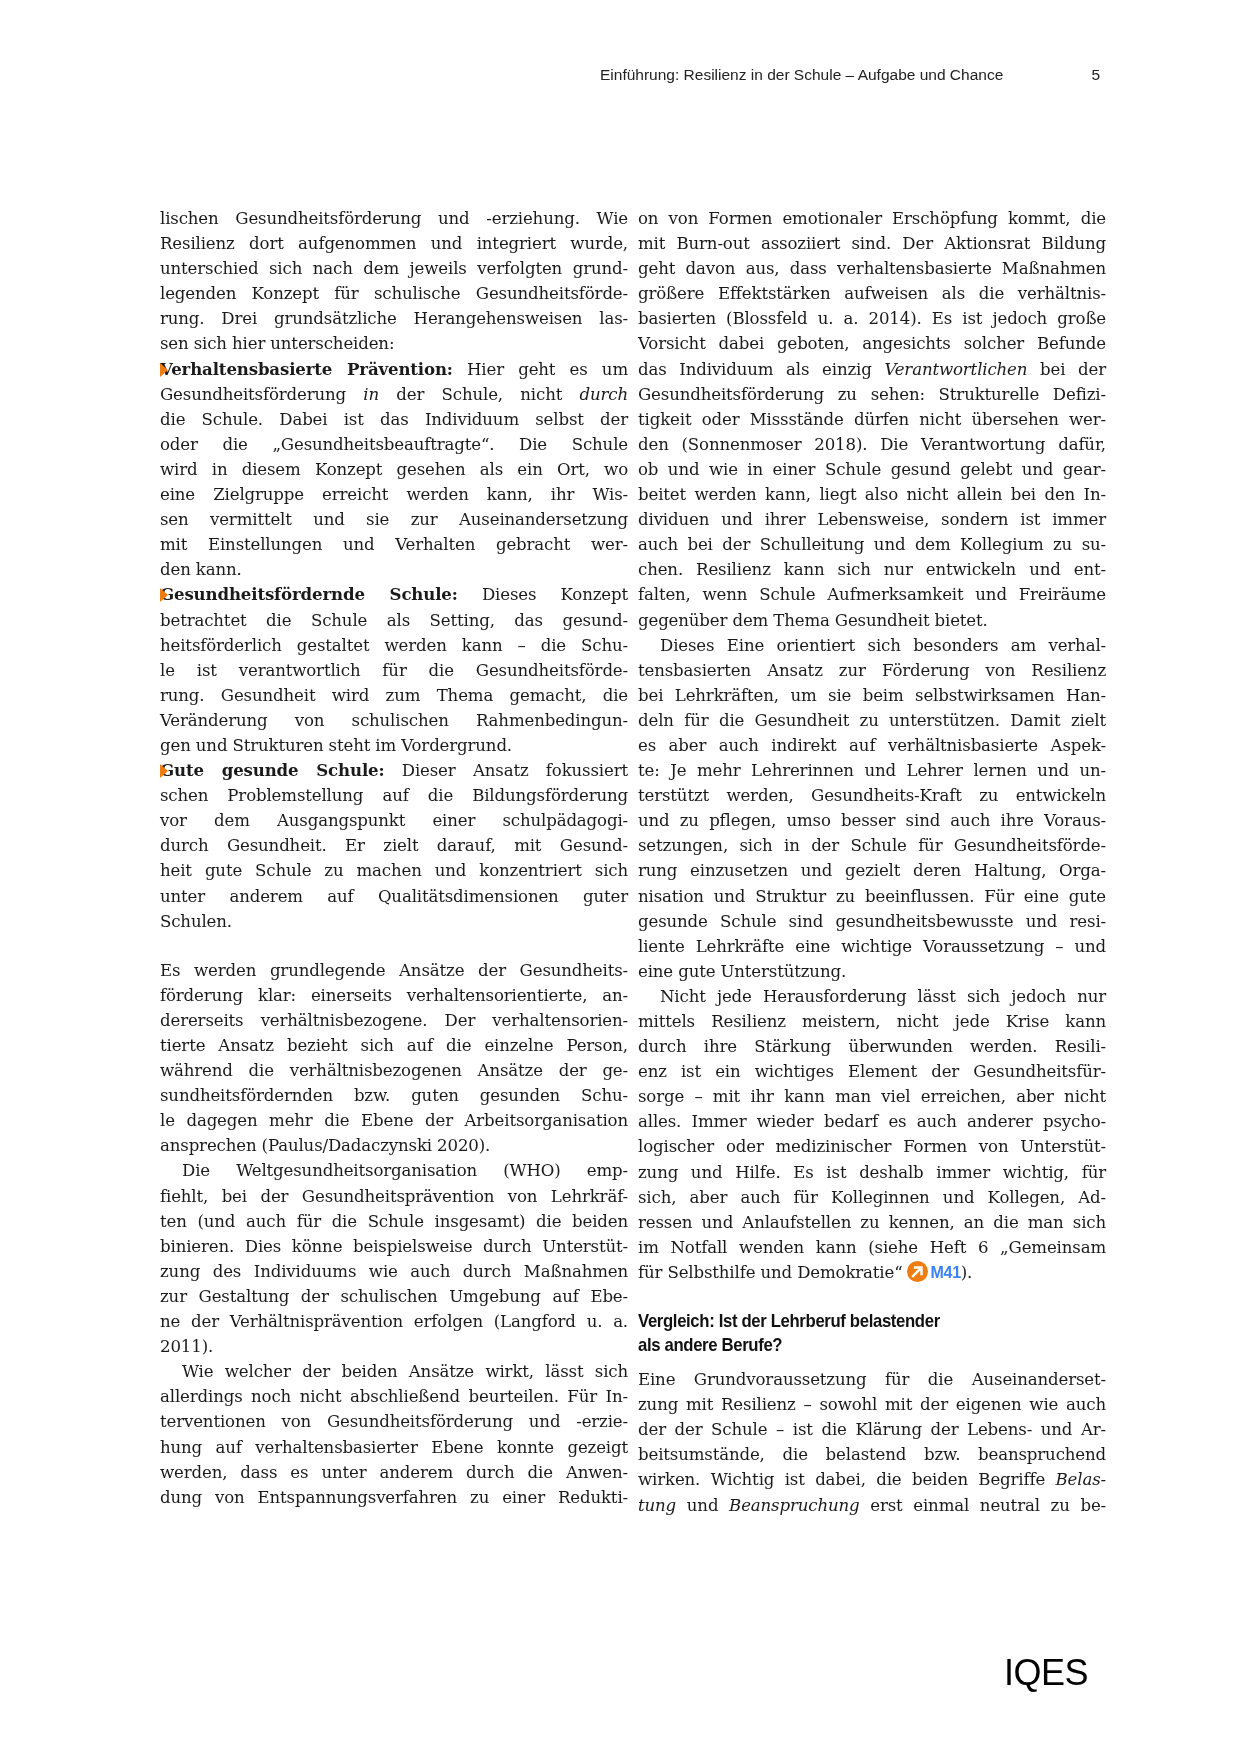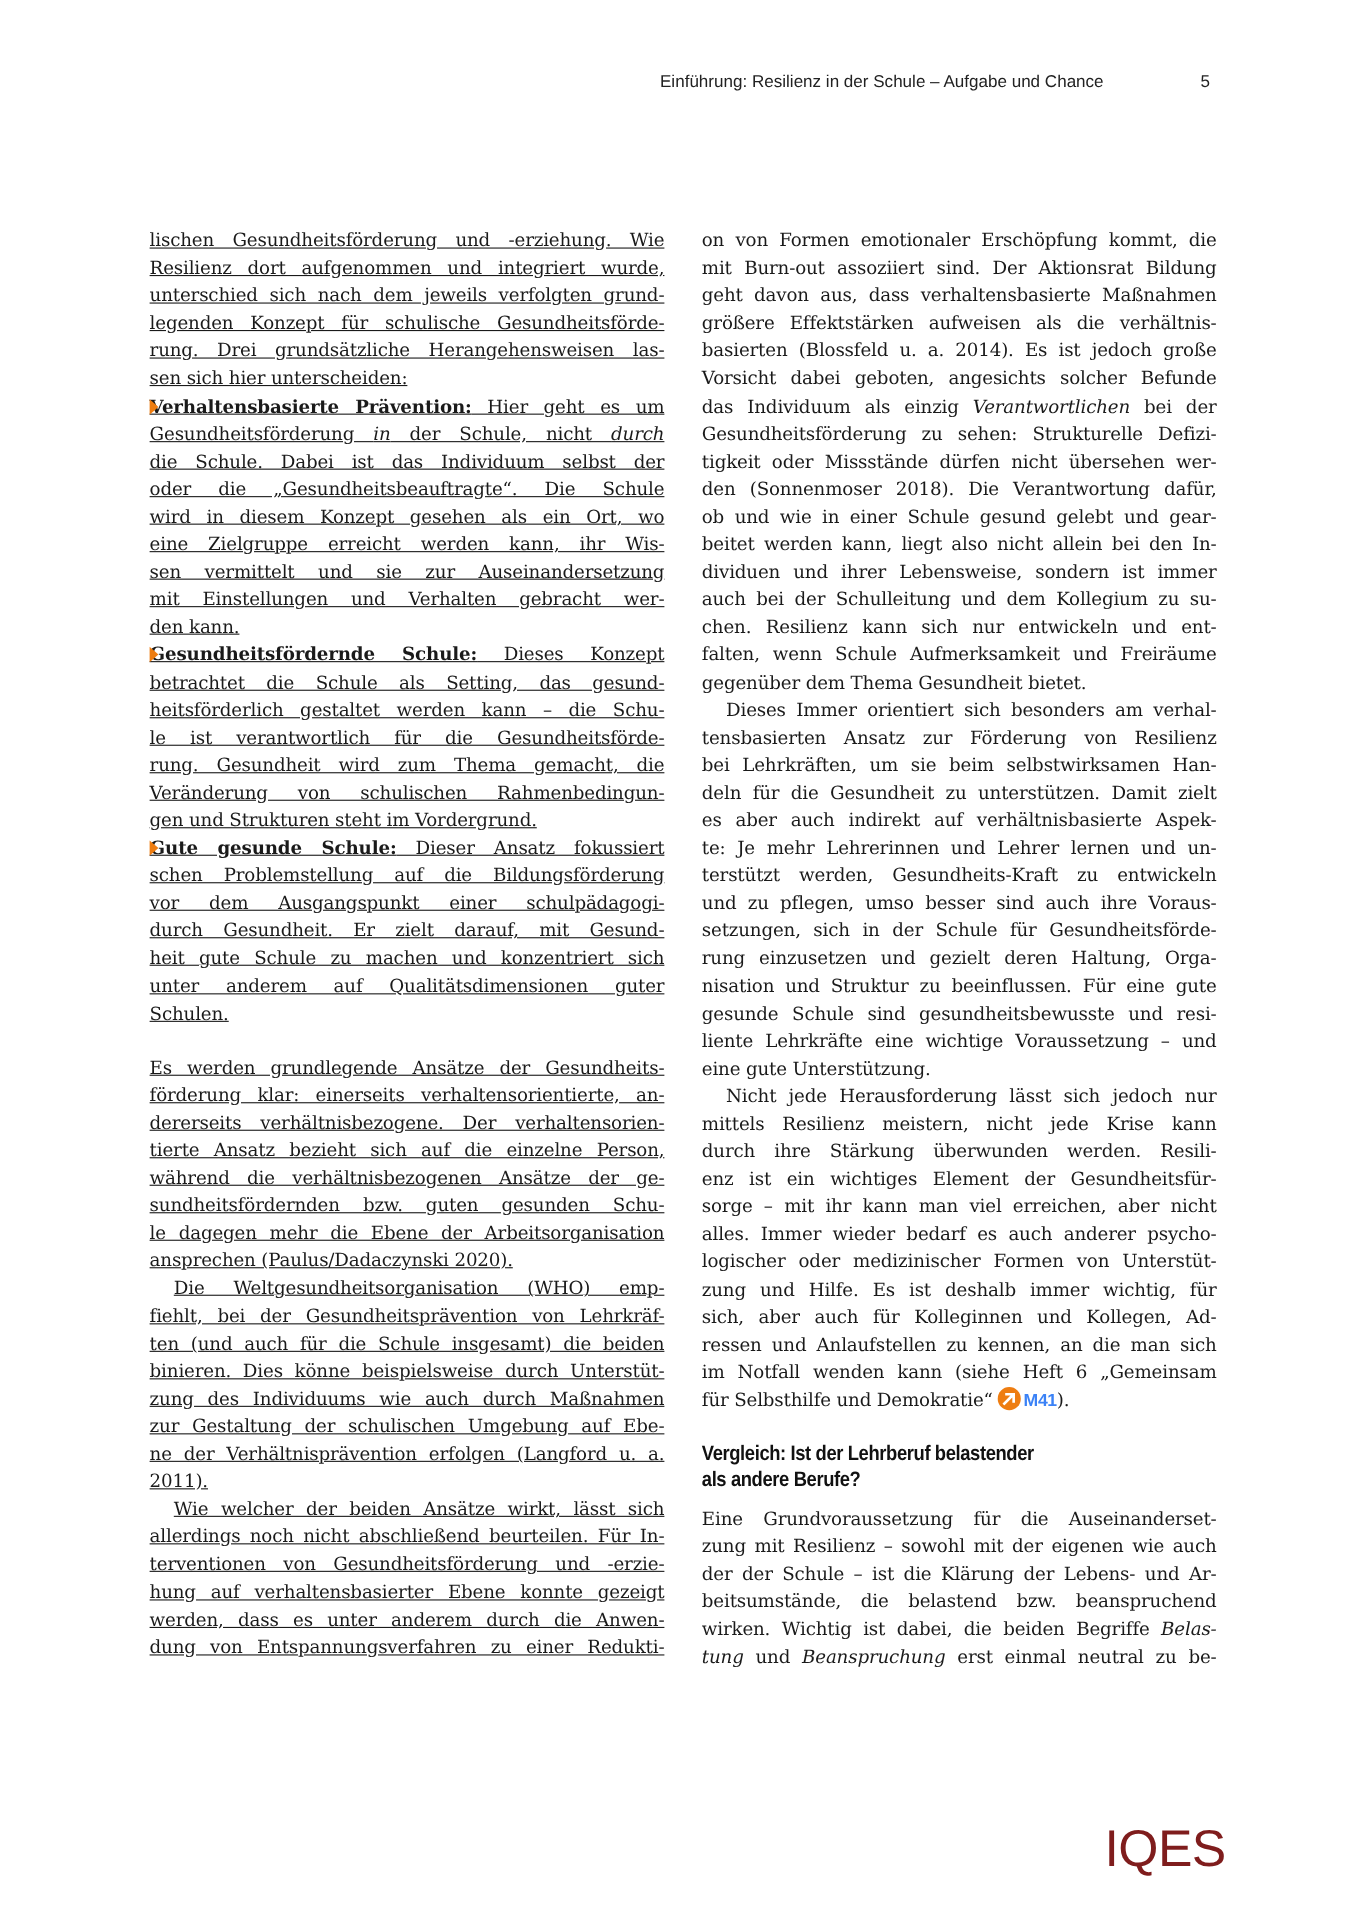--- a/index.html
+++ b/index.html
@@ -11,21 +11,21 @@
     font-family: "Liberation Sans", sans-serif; font-size: 15.5px; color: #222;
   }
   .running-header .title { position: absolute; left: 0; top: 0; white-space: nowrap; }
   .running-header .pagenum { position: absolute; right: 0; top: 0; }
 
   .col {
     position: absolute; top: 206px; width: 468px;
     font-family: "DejaVu Serif", serif; font-size: 16.6px; line-height: 25.1px;
     color: #1a1a1a; letter-spacing: -0.15px;
   }
-  .col-left { left: 136px; text-decoration: underline; }
+  .col-left { left: 160px; }
   .col-right { left: 638px; }
 
   .line { display: block; white-space: nowrap; text-align: justify; text-align-last: justify; }
   .line.last { text-align-last: left; }
   .indent { padding-left: 22px; }
   .bullet-text { }
 
   .bullet-row { position: relative; }
   .bullet-icon {
     position: absolute; left: 0; top: 6px; width: 0; height: 0;
@@ -48,21 +48,21 @@
     background: #ee7d11; vertical-align: -4px; margin-left: 4px;
   }
   .ref-badge svg { position: absolute; left: 4px; top: 4px; }
   .ref-label {
     font-family: "Liberation Sans", sans-serif; font-weight: bold; color: #3b82f6; font-size: 16px;
     margin-left: 3px; letter-spacing: -0.3px;
   }
 
   .logo {
     position: absolute; left: 1004px; top: 1652px;
-    font-family: "Liberation Sans", sans-serif; font-size: 47px; color: #7f1d1d;
+    font-family: "Liberation Sans", sans-serif; font-size: 36px; color: #000000;
     letter-spacing: -0.5px;
   }
 </style>
 </head>
 <body>
 
 <div class="page">
 
   <div class="running-header">
     <span class="title">Einführung: Resilienz in der Schule – Aufgabe und Chance</span>
@@ -157,21 +157,21 @@
         <span class="line">den (Sonnenmoser 2018). Die Verantwortung dafür,</span>
         <span class="line">ob und wie in einer Schule gesund gelebt und gear-</span>
         <span class="line">beitet werden kann, liegt also nicht allein bei den In-</span>
         <span class="line">dividuen und ihrer Lebensweise, sondern ist immer</span>
         <span class="line">auch bei der Schulleitung und dem Kollegium zu su-</span>
         <span class="line">chen. Resilienz kann sich nur entwickeln und ent-</span>
         <span class="line">falten, wenn Schule Aufmerksamkeit und Freiräume</span>
         <span class="line last">gegenüber dem Thema Gesundheit bietet.</span>
       </div>
     <div id="rp2">
-        <span class="line indent">Dieses Immer orientiert sich besonders am verhal-</span>
+        <span class="line indent">Dieses Eine orientiert sich besonders am verhal-</span>
         <span class="line">tensbasierten Ansatz zur Förderung von Resilienz</span>
         <span class="line">bei Lehrkräften, um sie beim selbstwirksamen Han-</span>
         <span class="line">deln für die Gesundheit zu unterstützen. Damit zielt</span>
         <span class="line">es aber auch indirekt auf verhältnisbasierte Aspek-</span>
         <span class="line">te: Je mehr Lehrerinnen und Lehrer lernen und un-</span>
         <span class="line">terstützt werden, Gesundheits-Kraft zu entwickeln</span>
         <span class="line">und zu pflegen, umso besser sind auch ihre Voraus-</span>
         <span class="line">setzungen, sich in der Schule für Gesundheitsförde-</span>
         <span class="line">rung einzusetzen und gezielt deren Haltung, Orga-</span>
         <span class="line">nisation und Struktur zu beeinflussen. Für eine gute</span>

